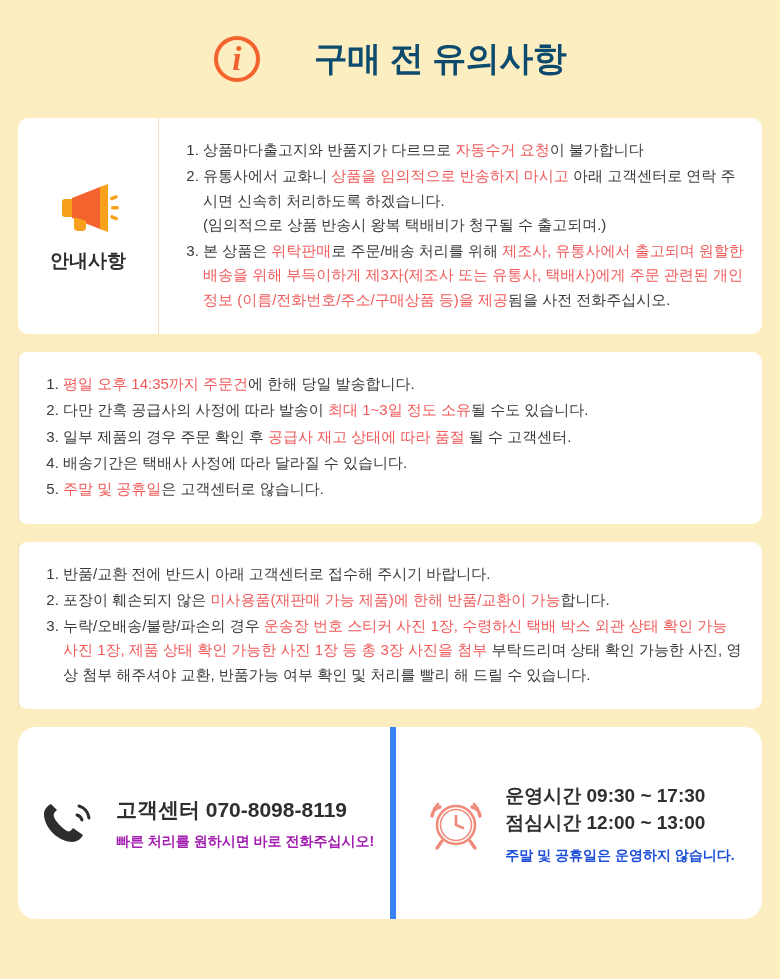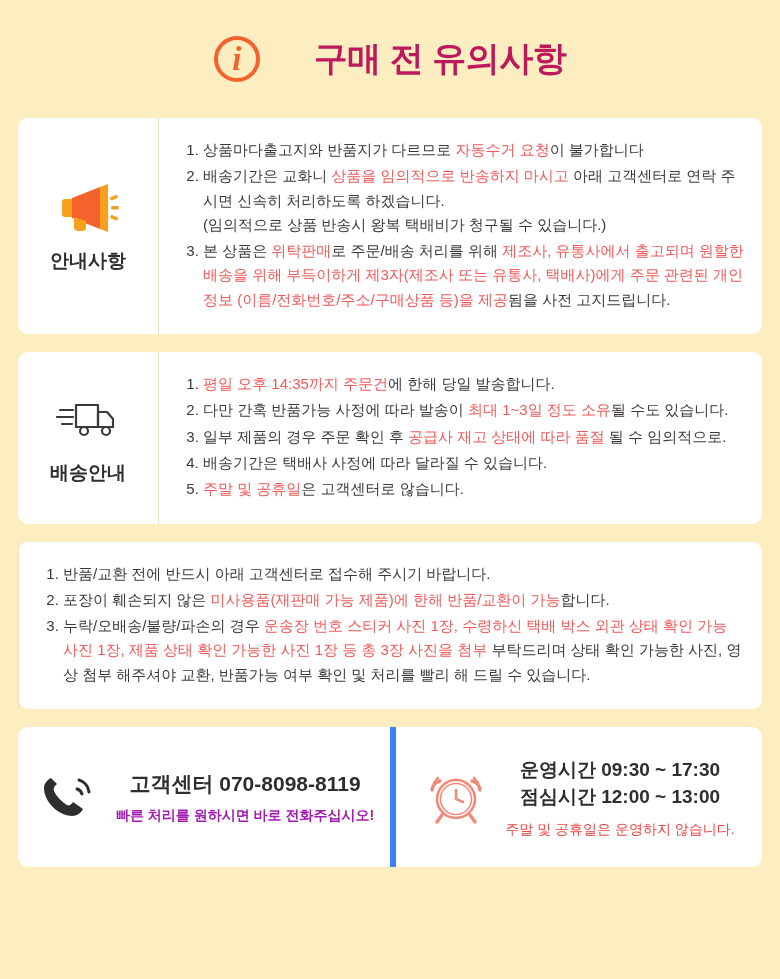--- a/index.html
+++ b/index.html
@@ -42,21 +42,21 @@
     font-family: "Liberation Serif", serif;
     font-style: italic;
     font-weight: bold;
     font-size: 33px;
     box-sizing: border-box;
     line-height: 1;
   }
   .header-title {
     font-size: 34px;
     font-weight: bold;
-    color: #be185d;
+    color: #0c4a6e;
     letter-spacing: -0.5px;
     margin-left: 40px;
   }
 
   
   .card {
     background: #ffffff;
     border-radius: 10px;
     margin-bottom: 18px;
     display: flex;
@@ -108,26 +108,25 @@
     width: 66px;
     height: 58px;
     display: flex;
     align-items: center;
     justify-content: center;
   }
 
   
   .footer-card {
     background: #ffffff;
-    border-radius: 10px;
-    height: 140px;
-    display: flex;
-    align-items: center;
-    box-sizing: border-box;
-    text-align: center;
+    border-radius: 18px;
+    height: 192px;
+    display: flex;
+    align-items: center;
+    box-sizing: border-box;
   }
   .footer-half {
     flex: 1 1 50%;
     display: flex;
     align-items: center;
     justify-content: center;
     gap: 16px;
     height: 100%;
     box-sizing: border-box;
   }
@@ -149,22 +148,22 @@
   }
   .footer-line {
     font-size: 19px;
     font-weight: bold;
     color: #2e2e2e;
     white-space: nowrap;
     line-height: 1.45;
   }
   .footer-note {
     font-size: 14px;
-    font-weight: normal;
-    color: #ef4444;
+    font-weight: bold;
+    color: #1d4ed8;
     margin-top: 10px;
     white-space: nowrap;
   }
   .center-col { display: flex; flex-direction: column; }
 </style>
 </head>
 <body>
 
 <div class="page">
 
@@ -189,56 +188,41 @@
         </svg>
       </div>
       <div class="card-left-label">안내사항</div>
     </div>
     <div class="card-right">
       <ol class="list">
         <li>
           <span>상품마다출고지와 반품지가 다르므로 </span><span class="hl">자동수거 요청</span><span>이 불가합니다</span>
         </li>
         <li>
-          <span>배송기간은 교화니 </span><span class="hl">상품을 임의적으로 반송하지 마시고</span><span> 아래 고객센터로 연락 주시면 신속히 처리하도록 하겠습니다.</span><br>
-          <span>(임의적으로 상품 반송시 왕복 택배비가 청구될 수 있습니다.)</span>
-        </li>
-        <li>
-          <span>본 상품은 </span><span class="hl">위탁판매</span><span>로 주문/배송 처리를 위해 </span><span class="hl">제조사, 유통사에서 출고되며 원할한 배송을 위해 부득이하게 제3자(제조사 또는 유통사, 택배사)에게 주문 관련된 개인정보 (이름/전화번호/주소/구매상품 등)을 제공</span><span>됨을 사전 고지드립니다.</span>
+          <span>유통사에서 교화니 </span><span class="hl">상품을 임의적으로 반송하지 마시고</span><span> 아래 고객센터로 연락 주시면 신속히 처리하도록 하겠습니다.</span><br>
+          <span>(임의적으로 상품 반송시 왕복 택배비가 청구될 수 출고되며.)</span>
+        </li>
+        <li>
+          <span>본 상품은 </span><span class="hl">위탁판매</span><span>로 주문/배송 처리를 위해 </span><span class="hl">제조사, 유통사에서 출고되며 원할한 배송을 위해 부득이하게 제3자(제조사 또는 유통사, 택배사)에게 주문 관련된 개인정보 (이름/전화번호/주소/구매상품 등)을 제공</span><span>됨을 사전 전화주십시오.</span>
         </li>
       </ol>
     </div>
   </div>
 
   <div class="card">
-    <div class="card-left">
-      <div class="icon-box">
-        <svg width="64" height="46" viewBox="0 0 64 46" aria-hidden="true">
-          <g fill="none" stroke="#3a3a3a" stroke-width="2.2" stroke-linecap="round" stroke-linejoin="round">
-            <path d="M20 9 H42 V31 H20 Z"></path>
-            <path d="M42 16 H51 L57 23 V31 H42 Z"></path>
-            <circle cx="28" cy="35" r="4"></circle>
-            <circle cx="50" cy="35" r="4"></circle>
-            <path d="M20 31 H24 M32 31 H42 M54 31 H57"></path>
-            <path d="M4 14 H17 M1 21 H17 M6 28 H16"></path>
-          </g>
-        </svg>
-      </div>
-      <div class="card-left-label">배송안내</div>
-    </div>
     <div class="card-right">
       <ol class="list">
         <li>
           <span class="hl">평일 오후 14:35까지 주문건</span><span>에 한해 당일 발송합니다.</span>
         </li>
         <li>
-          <span>다만 간혹 반품가능 사정에 따라 발송이 </span><span class="hl">최대 1~3일 정도 소유</span><span>될 수도 있습니다.</span>
-        </li>
-        <li>
-          <span>일부 제품의 경우 주문 확인 후 </span><span class="hl">공급사 재고 상태에 따라 품절</span><span> 될 수 임의적으로.</span>
+          <span>다만 간혹 공급사의 사정에 따라 발송이 </span><span class="hl">최대 1~3일 정도 소유</span><span>될 수도 있습니다.</span>
+        </li>
+        <li>
+          <span>일부 제품의 경우 주문 확인 후 </span><span class="hl">공급사 재고 상태에 따라 품절</span><span> 될 수 고객센터.</span>
         </li>
         <li>
           <span>배송기간은 택배사 사정에 따라 달라질 수 있습니다.</span>
         </li>
         <li>
           <span class="hl">주말 및 공휴일</span><span>은 고객센터로 않습니다.</span>
         </li>
       </ol>
     </div>
   </div>

